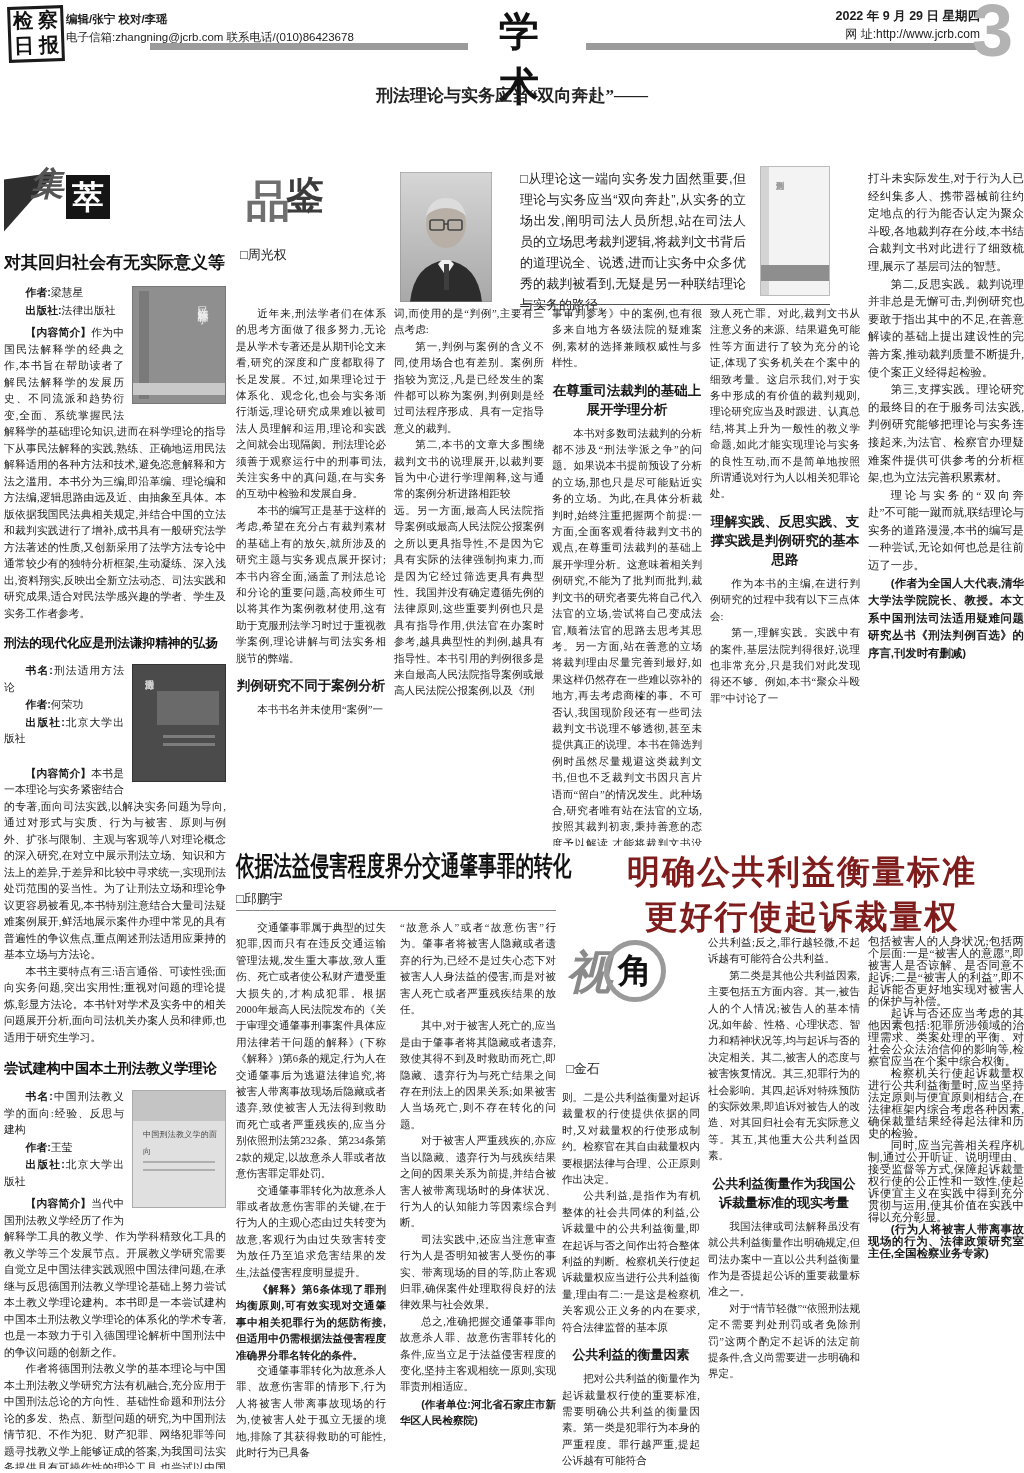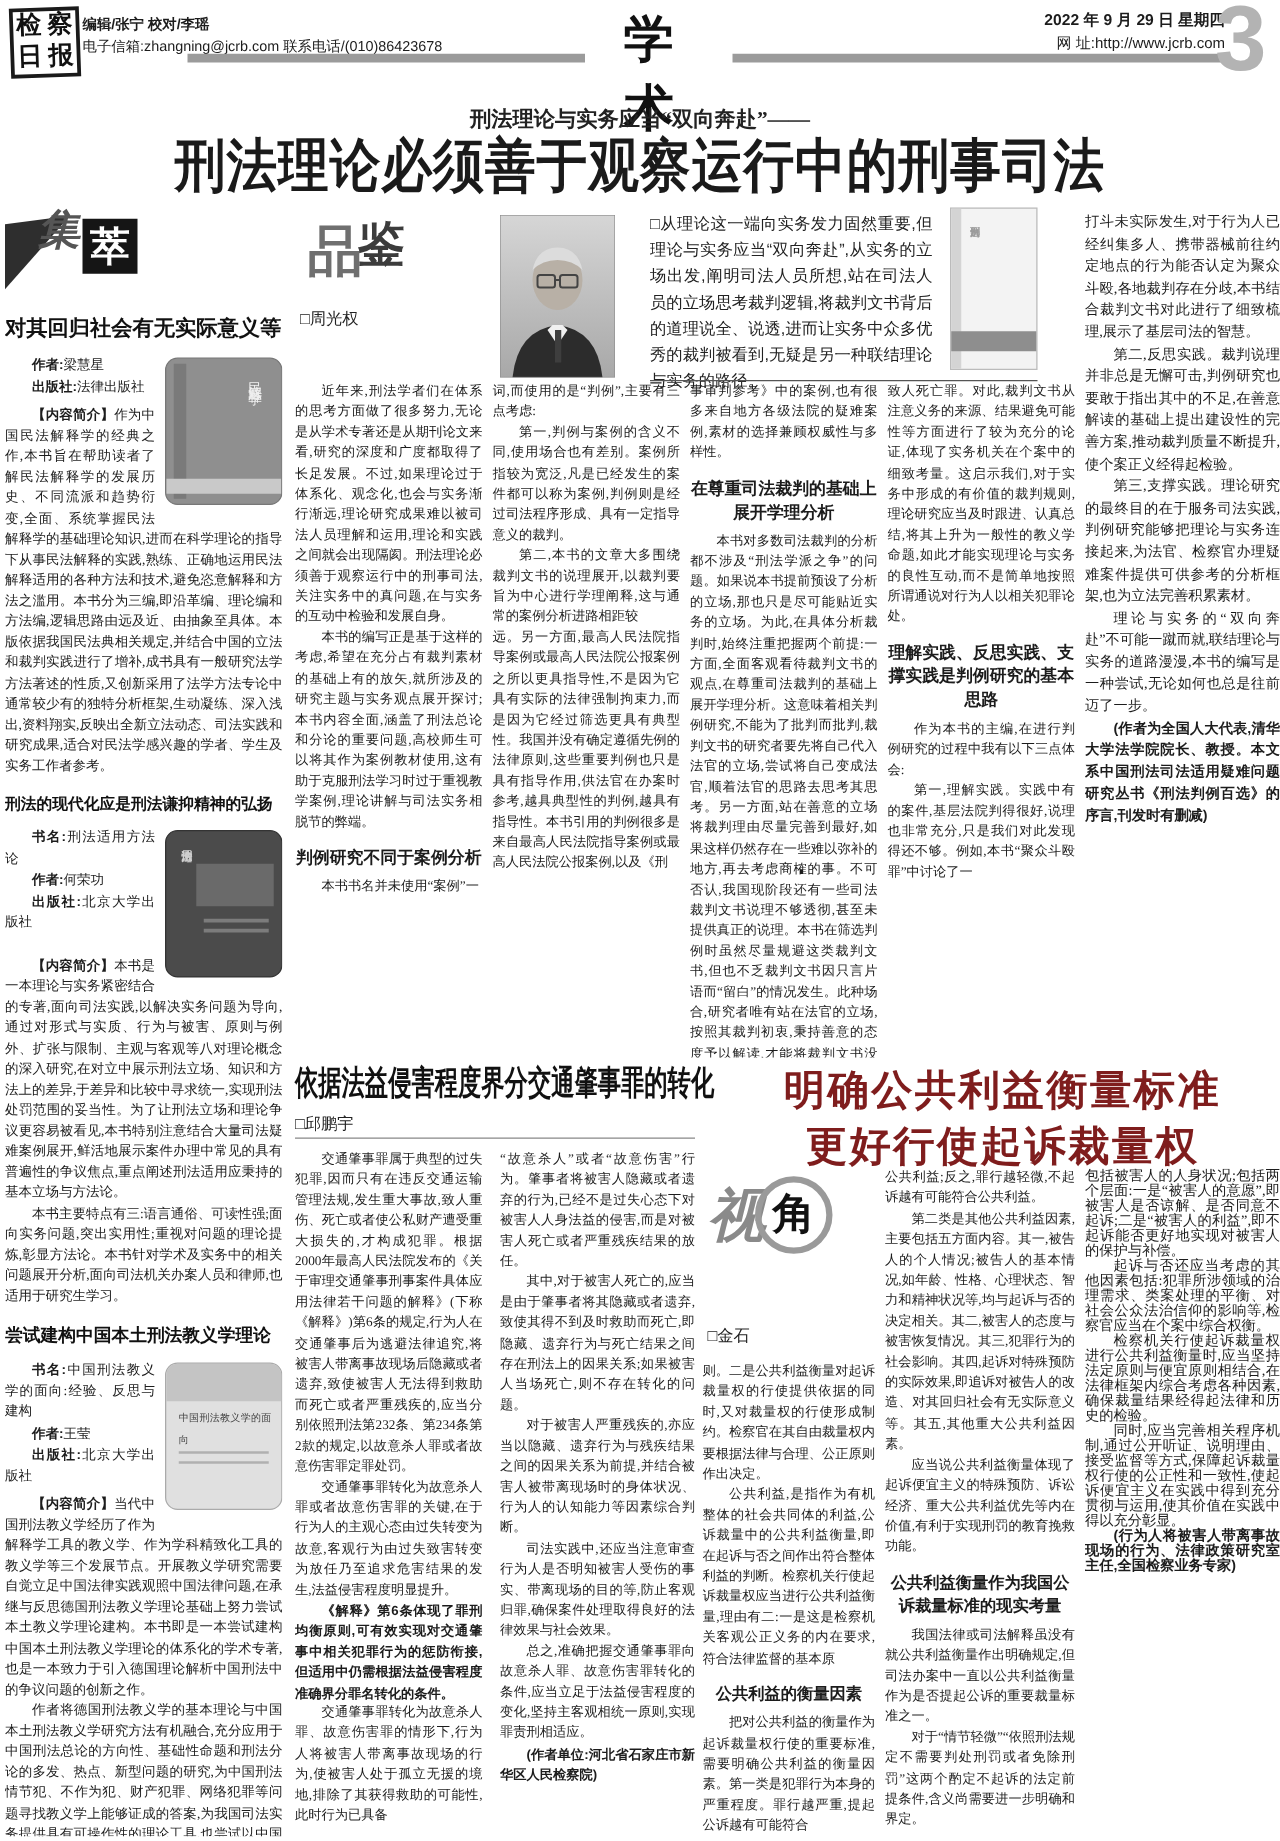--- a/index.html
+++ b/index.html
@@ -17,21 +17,21 @@
   
   .kicker{width:1024px;text-align:center;font-size:17px;font-weight:bold;color:#222;}
   .mainhead{width:1024px;text-align:center;}
   .mainhead span{display:inline-block;font-size:46px;font-weight:600;letter-spacing:1px;
         transform:scaleX(0.88);transform-origin:center;color:#1a1a1a;}
   
   #rail{left:4px;top:163px;width:222px;height:1306px;overflow:hidden;}
   .bookhead-serif{font-family:"Liberation Serif",serif;font-weight:bold;color:#111;margin:14px 0 10px;}
   .bookhead-sans{font-family:"Liberation Sans",sans-serif;font-weight:bold;color:#111;margin:14px 0 10px;}
   .book{overflow:hidden;font-size:10.8px;line-height:16.5px;text-align:justify;}
-  .cover{float:right;margin:2px 0 6px 8px;position:relative;overflow:hidden;border-radius:10px;}
+  .cover{float:right;margin:2px 0 6px 8px;position:relative;overflow:hidden;}
   .binfo{margin:0 0 1px 0;text-indent:2em;}
   .binfo b{font-family:"Liberation Sans",sans-serif;}
   .bp{margin:0;text-indent:2em;}
   .bp b{font-family:"Liberation Sans",sans-serif;}
   
   .col{position:absolute;text-align:justify;font-size:10.6px;line-height:16.4px;overflow:hidden;}
   .col p{margin:0;text-indent:2em;}
   .sub{font-family:"Liberation Sans",sans-serif;font-weight:bold;font-size:13.5px;line-height:19px;
        text-align:center;text-indent:0 !important;margin:9px 0 7px !important;}
   .credit{font-family:"Liberation Sans",sans-serif;font-weight:bold;}
@@ -74,21 +74,20 @@
   <div class="abs hline" style="left:66px;top:12px;font-size:11.5px;font-weight:bold;">编辑/张宁  校对/李瑶</div>
   <div class="abs hline" style="left:66px;top:30px;font-size:11.5px;">电子信箱:zhangning@jcrb.com    联系电话/(010)86423678</div>
   <div class="abs gbar" style="left:150px;top:43px;width:318px;"></div>
   <div class="abs secname" style="left:466px;top:4px;width:120px;text-align:center;">学  术</div>
   <div class="abs gbar" style="left:586px;top:43px;width:392px;"></div>
   <div class="abs hline" style="left:660px;top:8px;width:320px;text-align:right;font-size:12.5px;font-weight:bold;">2022 年 9 月 29 日  星期四</div>
   <div class="abs hline" style="left:660px;top:26px;width:320px;text-align:right;font-size:12px;">网  址:http://www.jcrb.com</div>
   <div class="abs pageno" style="left:972px;top:-6px;">3</div>
 
   <div class="abs kicker" style="top:84px;">刑法理论与实务应当“双向奔赴”——</div>
-  <div class="abs mainhead" style="top:102px;"><span>刑法理论必须善于观察运行中的刑事司法</span></div>
 
   <div id="rail" class="abs">
     <div style="position:relative;height:74px;">
       <div class="jc-stroke"></div>
       <div class="jc-ji">集</div>
       <div class="jc-cui">萃</div>
     </div>
 
     <h2 class="bookhead-serif" style="font-size:17px;">对其回归社会有无实际意义等</h2>
     <div class="book">
@@ -238,21 +237,20 @@
   <div class="col" style="left:562px;top:1090px;width:138px;height:380px;">
     <p style="text-indent:0;">则。二是公共利益衡量对起诉裁量权的行使提供依据的同时,又对裁量权的行使形成制约。检察官在其自由裁量权内要根据法律与合理、公正原则作出决定。</p>
     <p>公共利益,是指作为有机整体的社会共同体的利益,公诉裁量中的公共利益衡量,即在起诉与否之间作出符合整体利益的判断。检察机关行使起诉裁量权应当进行公共利益衡量,理由有二:一是这是检察机关客观公正义务的内在要求,符合法律监督的基本原</p>
     <p class="sub" style="font-size:13px;">公共利益的衡量因素</p>
     <p>把对公共利益的衡量作为起诉裁量权行使的重要标准,需要明确公共利益的衡量因素。第一类是犯罪行为本身的严重程度。罪行越严重,提起公诉越有可能符合</p>
   </div>
 
   <div class="col" style="left:708px;top:935px;width:152px;height:535px;">
     <p style="text-indent:0;">公共利益;反之,罪行越轻微,不起诉越有可能符合公共利益。</p>
     <p>第二类是其他公共利益因素,主要包括五方面内容。其一,被告人的个人情况;被告人的基本情况,如年龄、性格、心理状态、智力和精神状况等,均与起诉与否的决定相关。其二,被害人的态度与被害恢复情况。其三,犯罪行为的社会影响。其四,起诉对特殊预防的实际效果,即追诉对被告人的改造、对其回归社会有无实际意义等。其五,其他重大公共利益因素。</p>
-    <p>应当说公共利益衡量体现了起诉便宜主义的特殊预防、诉讼经济、重大公共利益优先等内在价值,有利于实现刑罚的教育挽救功能。</p>
     <p class="sub" style="font-size:13px;">公共利益衡量作为我国公诉裁量标准的现实考量</p>
     <p>我国法律或司法解释虽没有就公共利益衡量作出明确规定,但司法办案中一直以公共利益衡量作为是否提起公诉的重要裁量标准之一。</p>
     <p>对于“情节轻微”“依照刑法规定不需要判处刑罚或者免除刑罚”这两个酌定不起诉的法定前提条件,含义尚需要进一步明确和界定。</p>
   </div>
 
   <div class="col" style="left:868px;top:935px;width:156px;height:535px;font-size:11.4px;line-height:12px;">
     <p style="text-indent:0;">包括被害人的人身状况;包括两个层面:一是“被害人的意愿”,即被害人是否谅解、是否同意不起诉;二是“被害人的利益”,即不起诉能否更好地实现对被害人的保护与补偿。</p>
     <p>起诉与否还应当考虑的其他因素包括:犯罪所涉领域的治理需求、类案处理的平衡、对社会公众法治信仰的影响等,检察官应当在个案中综合权衡。</p>
     <p>检察机关行使起诉裁量权进行公共利益衡量时,应当坚持法定原则与便宜原则相结合,在法律框架内综合考虑各种因素,确保裁量结果经得起法律和历史的检验。</p>
     <p>同时,应当完善相关程序机制,通过公开听证、说明理由、接受监督等方式,保障起诉裁量权行使的公正性和一致性,使起诉便宜主义在实践中得到充分贯彻与运用,使其价值在实践中得以充分彰显。</p>

